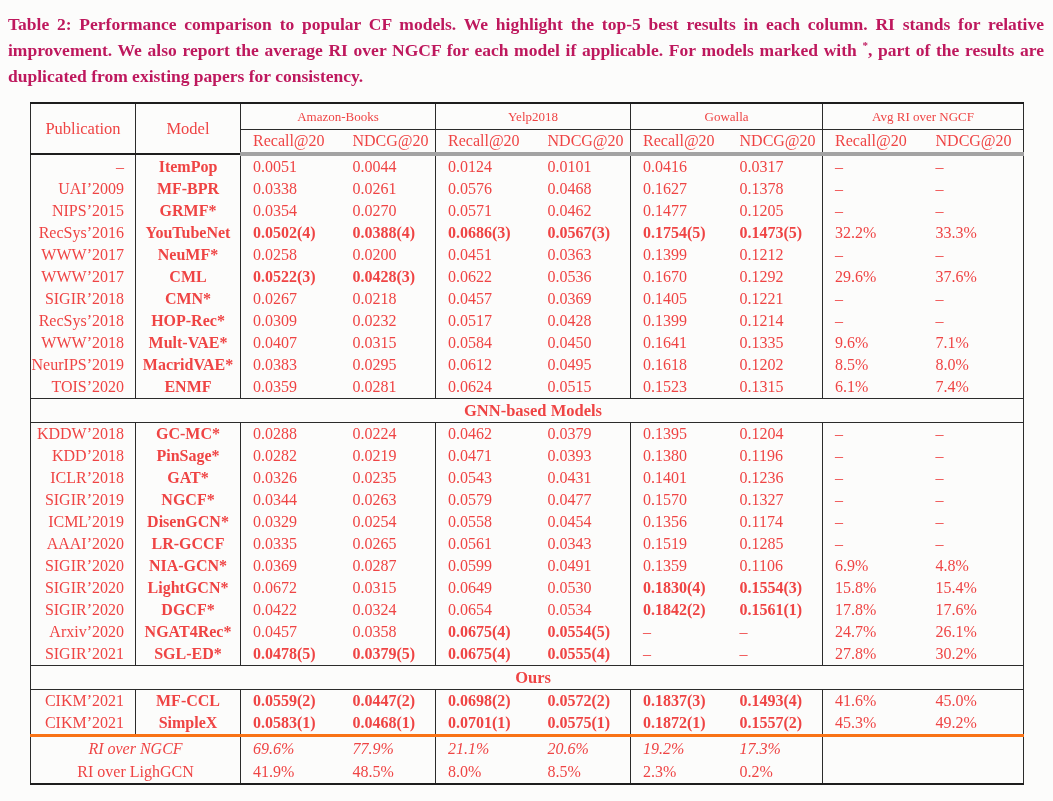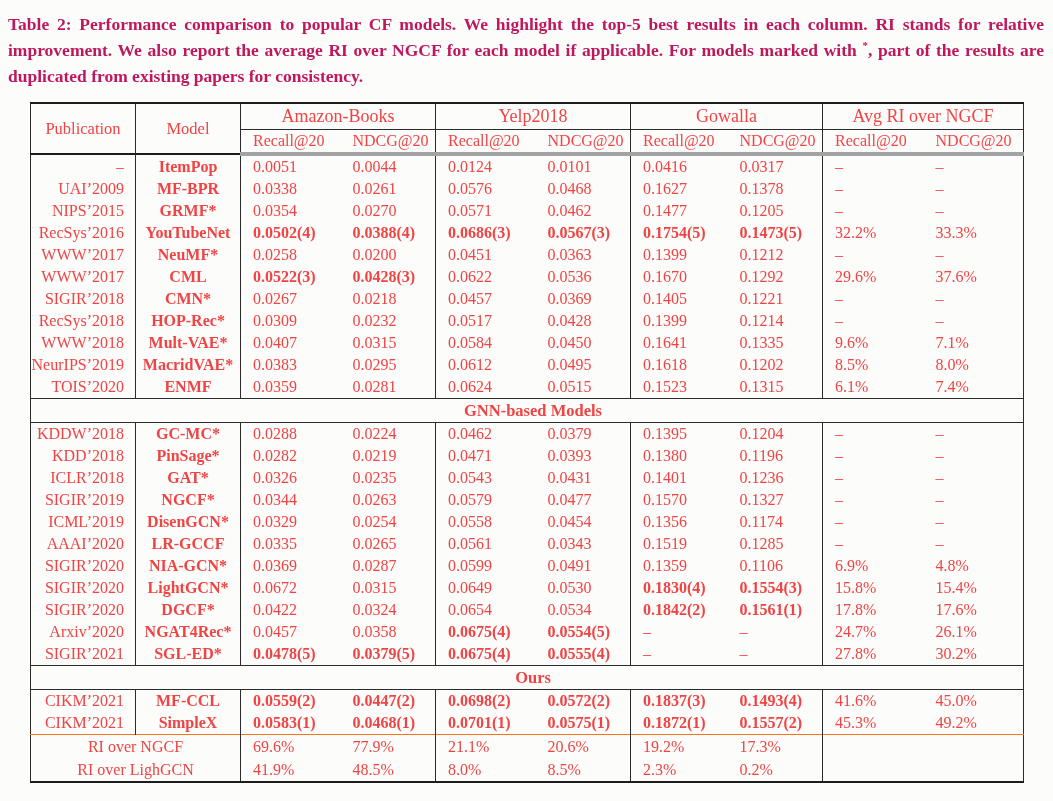--- a/index.html
+++ b/index.html
@@ -27,34 +27,34 @@
     font-size: 16px;
     color: #ef4444;
   }
   table.results { border: 1px solid #2b2b2b; border-top: 2px solid #1d1d1d; border-bottom: 2px solid #1d1d1d; }
   th, td { padding: 0; font-weight: normal; overflow: hidden; white-space: nowrap; }
   
   .bR { border-right: 1px solid #2b2b2b; }
   
   thead th { height: 25px; vertical-align: middle; }
   th.rowspan2 { text-align: center; border-bottom: 2px solid #1d1d1d; font-size: 16.5px; }
-  th.group { text-align: center; border-bottom: 1px solid #2b2b2b; font-size: 18px; }
+  th.group { text-align: center; border-bottom: 1px solid #2b2b2b; font-size: 13px; }
   tr.subhead th { height: 22px; text-align: left; padding-left: 12px; border-bottom: 4px solid #a3a3a3; font-size: 16px; }
   
   tbody td { height: 22px; vertical-align: middle; }
   td.pub { text-align: right; padding-right: 11px; }
   td.model { text-align: center; font-weight: bold; }
   td.val { text-align: left; padding-left: 12px; }
   td.val.b { font-weight: bold; }
   tr.section-row td {
     height: 23px; text-align: center; font-weight: bold; font-size: 16.5px;
     border-top: 1px solid #2b2b2b; border-bottom: 1px solid #2b2b2b; padding-left: 12px;
   }
   tr.footer-row td { height: 23px; }
-  tr.footer-row.first td { border-top: 1px solid #f97316; }
+  tr.footer-row.first td { border-top: 3px solid #f97316; font-style: italic; }
   td.footer-label { text-align: center; }
 </style>
 </head>
 <body>
 
 <div class="caption">
   <span>Table 2: Performance comparison to popular CF models. We highlight the top-5 best results in each column. RI stands for relative improvement. We also report the average RI over NGCF for each model if applicable. For models marked with </span><sup>*</sup><span>, part of the results are duplicated from existing papers for consistency.</span>
 </div>
 
 <table class="results">

